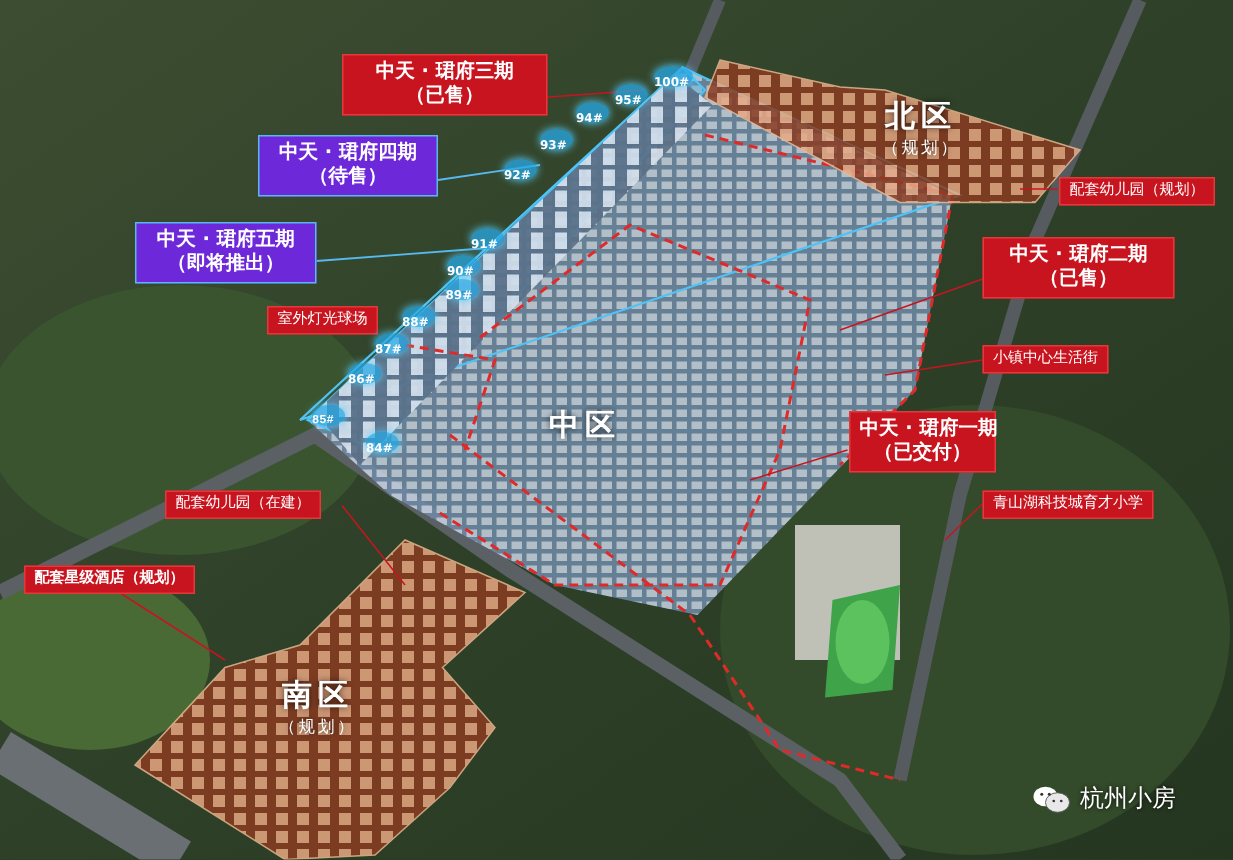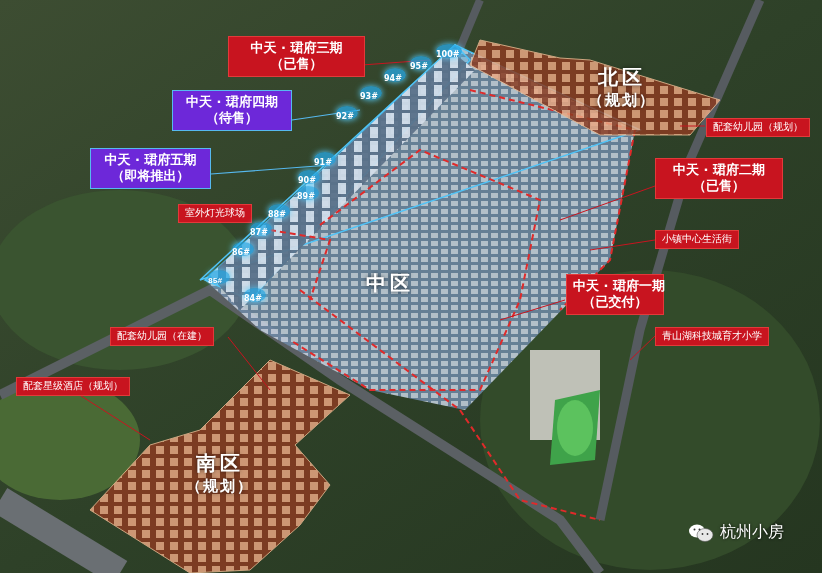--- a/index.html
+++ b/index.html
@@ -5,21 +5,21 @@
   html,body{margin:0;padding:0;}
   body{width:822px;height:573px;overflow:hidden;position:relative;background:#2b3a24;font-family:"DejaVu Sans","Liberation Sans",sans-serif;}
   #map{position:absolute;left:0;top:0;width:822px;height:573px;}
   .lbl{position:absolute;color:#fff;text-align:center;line-height:1.25;box-sizing:border-box;white-space:nowrap;}
   .red{background:#c8141f;border:1px solid #e23a3a;}
   .blue{background:#6d28d9;border:1px solid #56b9ef;}
   .big{font-size:13px;padding:3px 6px;font-weight:bold;}
   .small{font-size:10px;padding:2px 6px;}
   .zone{position:absolute;color:#fff;text-align:center;font-weight:bold;text-shadow:0 0 4px rgba(0,0,0,.7);}
   .zone .zt{font-size:20px;letter-spacing:4px;}
-  .zone .zs{font-size:15px;font-weight:bold;letter-spacing:2px;}
+  .zone .zs{font-size:11px;font-weight:normal;letter-spacing:2px;}
   .tower{position:absolute;width:22px;height:14px;border-radius:50%;background:rgba(40,170,230,.75);box-shadow:0 0 6px #5ad0ff;color:#fff;font-size:8px;font-weight:bold;line-height:22px;}
   .watermark{position:absolute;left:688px;top:522px;color:#fff;font-size:16px;display:flex;align-items:center;gap:6px;text-shadow:0 0 3px #000;}
 </style>
 </head>
 <body>
 
 <svg id="map" viewBox="0 0 822 573" xmlns="http://www.w3.org/2000/svg">
   <defs>
     <linearGradient id="forest" x1="0" y1="0" x2="1" y2="1">
       <stop offset="0" stop-color="#3d4d32"></stop>
@@ -112,21 +112,21 @@
 <div class="lbl red big" style="left:566px;top:274px;width:98px;">
   <div>中天 · 珺府一期</div>
   <div>（已交付）</div>
 </div>
 
 <div class="lbl red small" style="left:178px;top:204px;">室外灯光球场</div>
 <div class="lbl red small" style="left:706px;top:118px;">配套幼儿园（规划）</div>
 <div class="lbl red small" style="left:655px;top:230px;">小镇中心生活街</div>
 <div class="lbl red small" style="left:655px;top:327px;">青山湖科技城育才小学</div>
 <div class="lbl red small" style="left:110px;top:327px;">配套幼儿园（在建）</div>
-<div class="lbl red small" style="left:16px;top:377px;">配套星级酒店（规划）</div>
+<div class="lbl red small" style="left:16px;top:377px;font-weight:bold;">配套星级酒店（规划）</div>
 
 <div class="tower" style="left:244px;top:288px;">84#</div>
 <div class="tower" style="left:208px;top:270px;font-family:Liberation Mono, monospace;">85#</div>
 <div class="tower" style="left:232px;top:242px;">86#</div>
 <div class="tower" style="left:250px;top:222px;">87#</div>
 <div class="tower" style="left:268px;top:204px;">88#</div>
 <div class="tower" style="left:284px;top:186px;margin-left:13px;">89#</div>
 <div class="tower" style="left:298px;top:170px;">90#</div>
 <div class="tower" style="left:314px;top:152px;">91#</div>
 <div class="tower" style="left:336px;top:106px;">92#</div>

